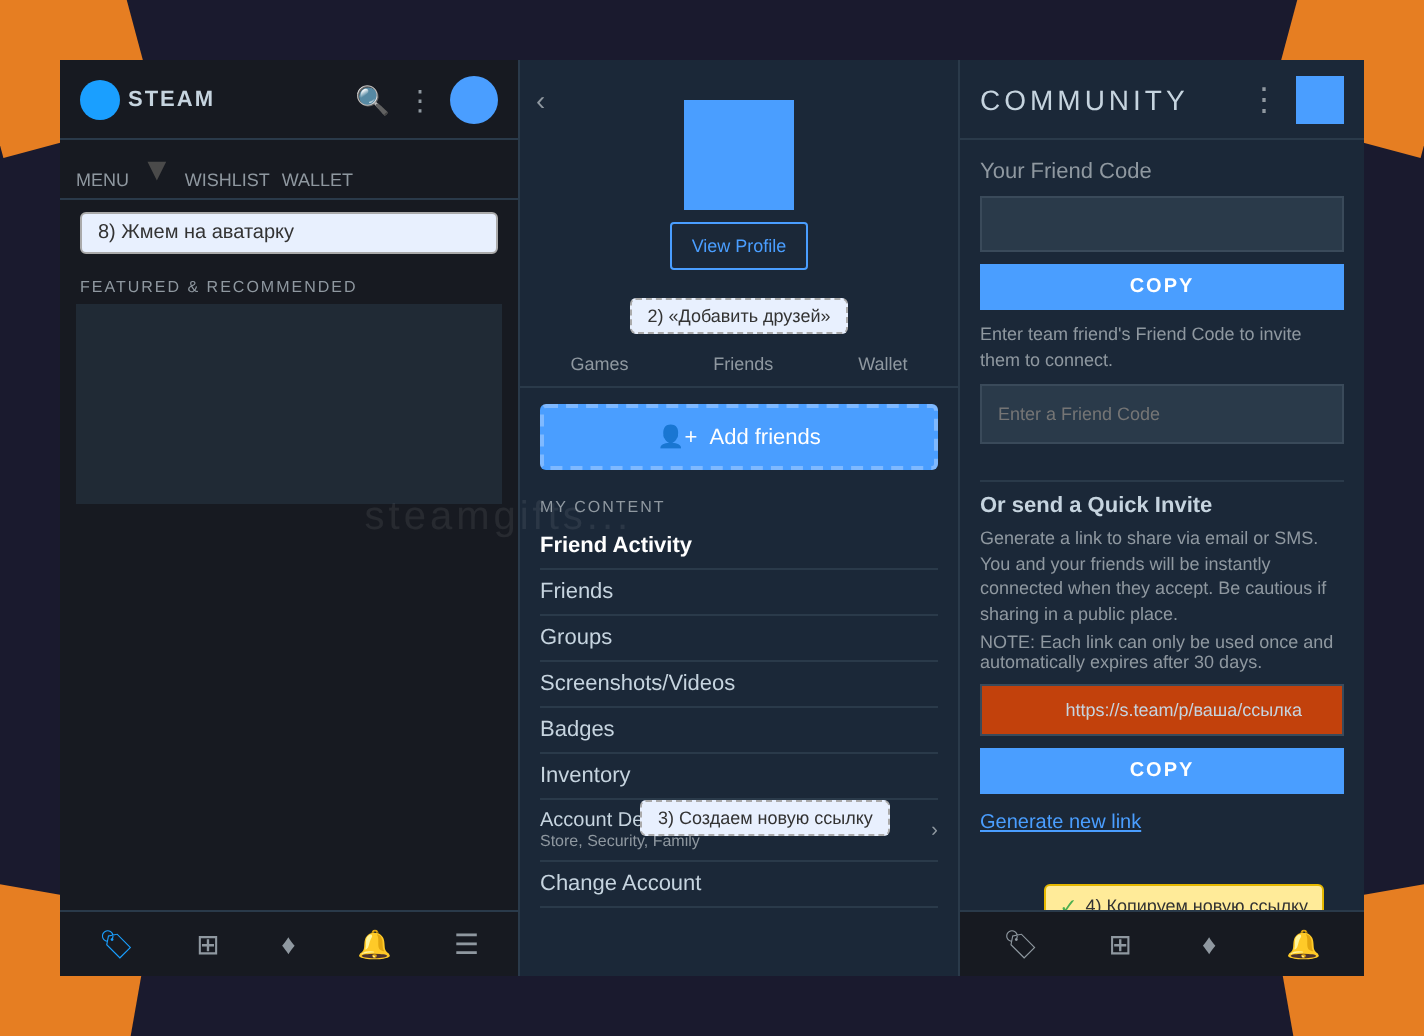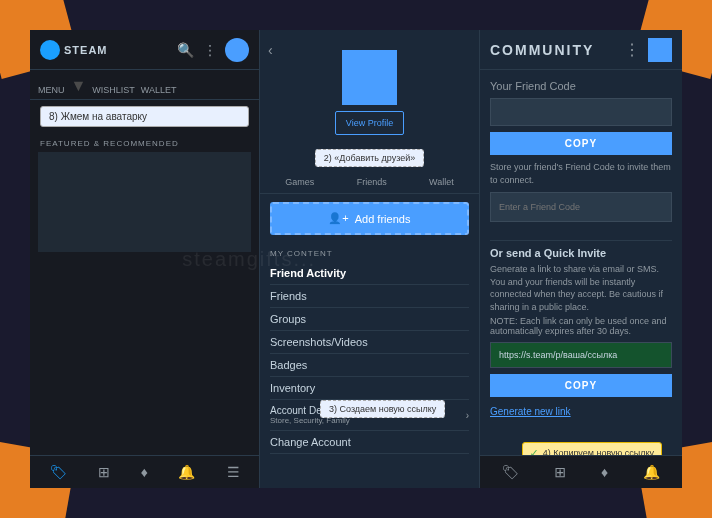--- a/index.html
+++ b/index.html
@@ -325,21 +325,21 @@
       padding: 8px 10px;
       border-bottom: 1px solid #2a3a4a;
       height: 40px;
       gap: 8px;
     }
 
     .community-title {
       font-size: 14px;
       color: #c6d4df;
       letter-spacing: 2px;
-      font-weight: bold;
+      font-weight: normal;
       margin-right: auto;
     }
 
     .community-menu-icon {
       color: #8f98a0;
       font-size: 16px;
       cursor: pointer;
     }
 
     .community-avatar {
@@ -438,26 +438,27 @@
       margin-top: 1px;
     }
 
     .link-area {
       position: relative;
       margin-bottom: 6px;
     }
 
     .link-input {
       width: 100%;
-      background: #14532d;
+      background: #c2410c;
       border: 1px solid #3a4a5a;
       color: #c6d4df;
-      padding: 5px 8px;
+      padding: 5px 20px;
       font-size: 9px;
       height: 26px;
+      text-align: right;
     }
 
     .link-copy-btn {
       width: 100%;
       background: #4a9eff;
       border: none;
       color: white;
       padding: 6px;
       font-size: 10px;
       cursor: pointer;
@@ -628,21 +629,21 @@
       <span class="community-menu-icon">⋮</span>
       <div class="community-avatar"></div>
     </div>
 
     <div class="community-content">
 
       <div class="friend-code-section">
         <div class="section-label">Your Friend Code</div>
         <input class="friend-code-input" type="text" value="" style="">
         <button class="copy-btn">COPY</button>
-        <div class="invite-description">Store your friend's Friend Code to invite them to connect.</div>
+        <div class="invite-description">Enter team friend's Friend Code to invite them to connect.</div>
         <input class="enter-code-input" type="text" placeholder="Enter a Friend Code" style="">
       </div>
 
       <hr class="divider">
 
       <div class="quick-invite-section" style="position:relative;">
         <div class="quick-invite-title">Or send a Quick Invite</div>
         <div class="quick-invite-desc">Generate a link to share via email or SMS. You and your friends will be instantly connected when they accept. Be cautious if sharing in a public place.</div>
 
         

